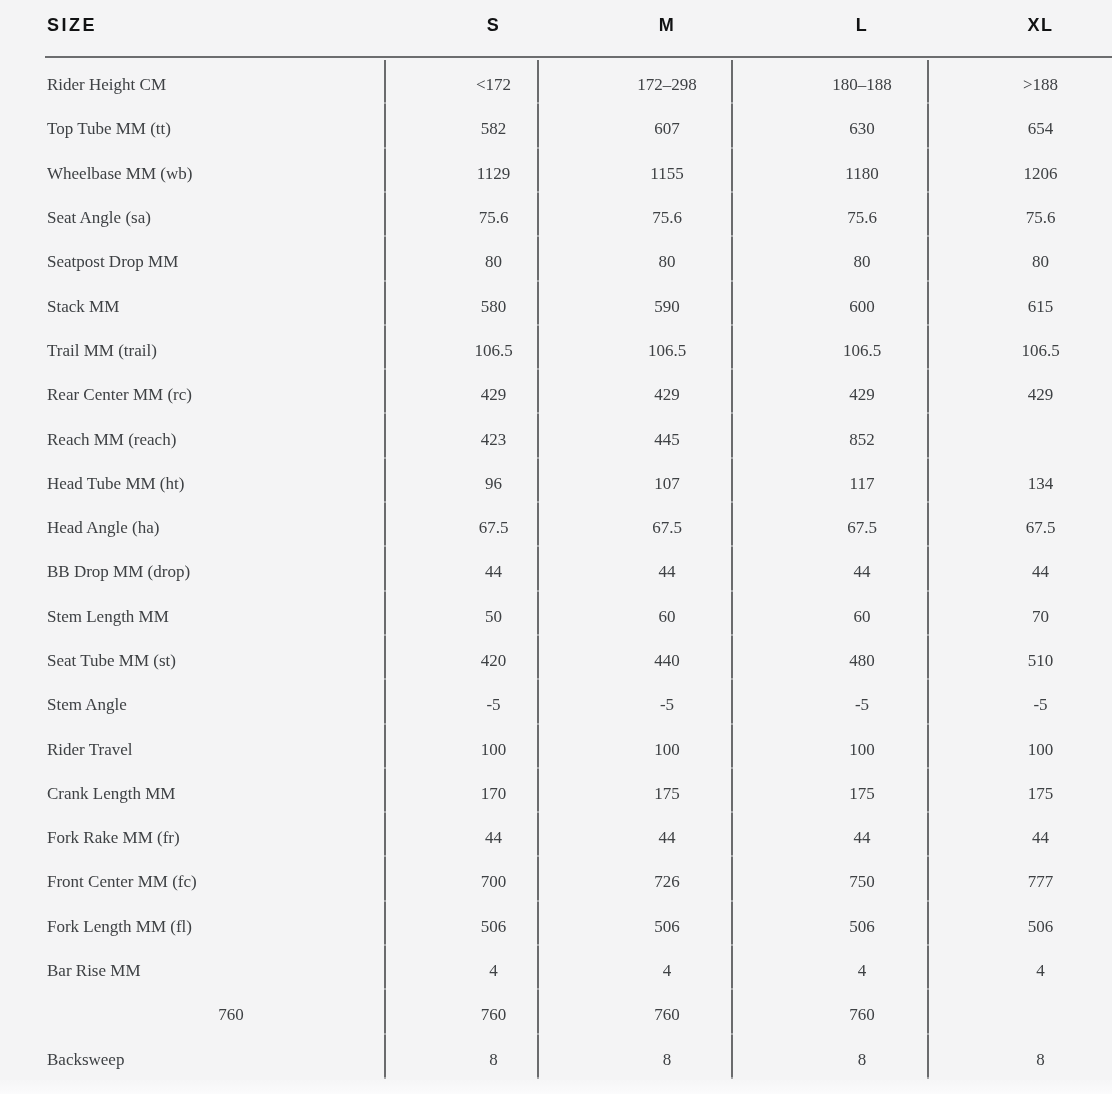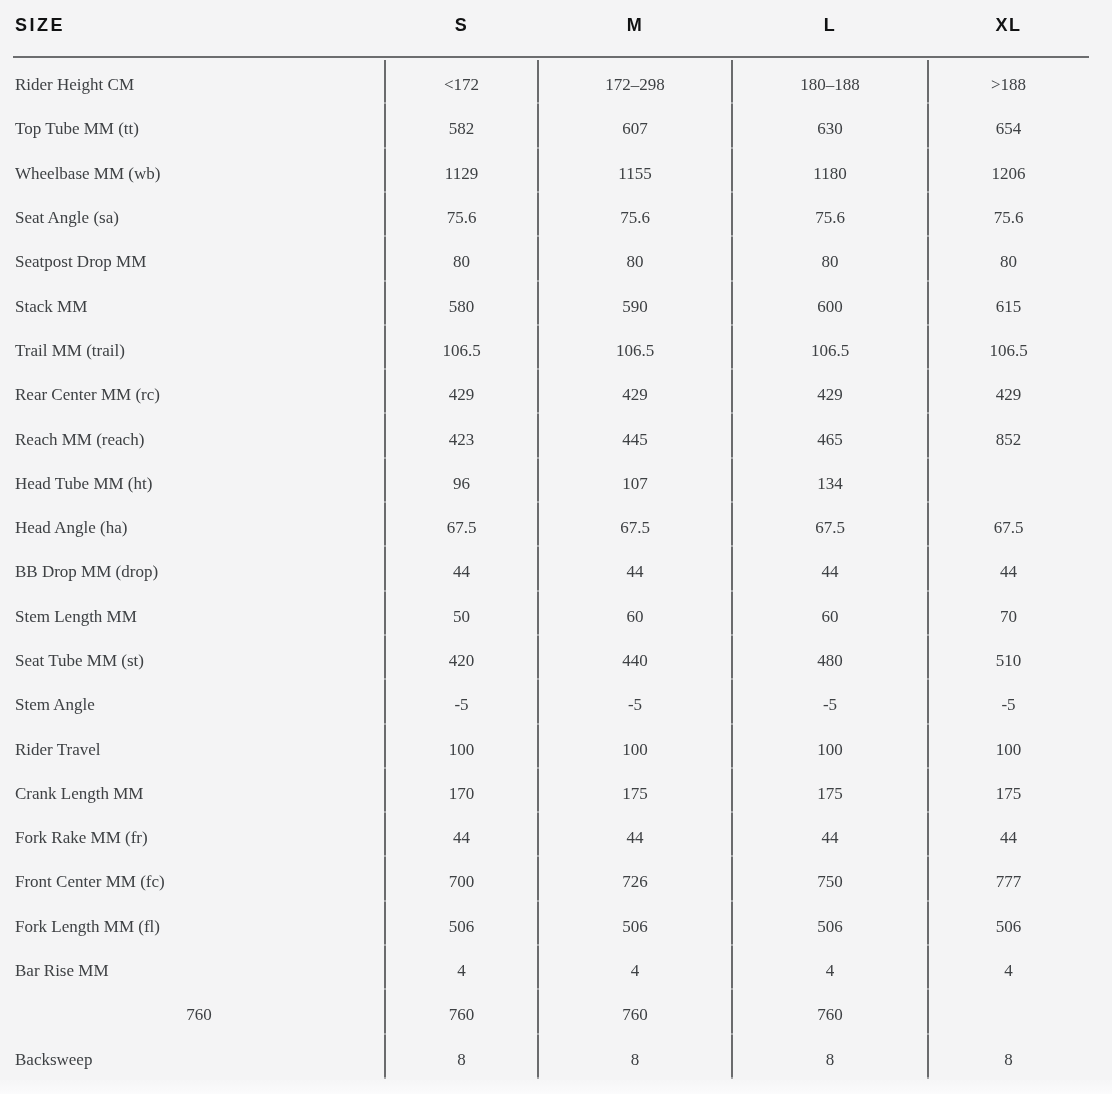--- a/index.html
+++ b/index.html
@@ -7,20 +7,21 @@
     width: 1112px;
     height: 1094px;
     background: #f4f4f5;
     font-family: "Liberation Sans", sans-serif;
     overflow: hidden;
   }
   .table-wrap {
     position: relative;
     width: 1112px;
     height: 1020px;
+    padding-left: 32px;
   }
   .grid-row {
     display: grid;
     grid-template-columns: 372px 153px 194px 196px 161px;
     margin-left: 13px;
     width: 1076px;
   }
   .thead {
     height: 58px;
     border-bottom: 2px solid #6c6d6f;
@@ -156,27 +157,27 @@
         <div class="cell label-cell">Rear Center MM (rc)</div>
         <div class="cell value-cell">429</div>
         <div class="cell value-cell">429</div>
         <div class="cell value-cell">429</div>
         <div class="cell value-cell">429</div>
       </div>
       <div class="grid-row trow">
         <div class="cell label-cell">Reach MM (reach)</div>
         <div class="cell value-cell">423</div>
         <div class="cell value-cell">445</div>
-        <div class="cell value-cell">465</div>
         <div class="cell value-cell">852</div>
       </div>
       <div class="grid-row trow">
         <div class="cell label-cell">Head Tube MM (ht)</div>
         <div class="cell value-cell">96</div>
         <div class="cell value-cell">107</div>
+        <div class="cell value-cell">117</div>
         <div class="cell value-cell">134</div>
       </div>
       <div class="grid-row trow">
         <div class="cell label-cell">Head Angle (ha)</div>
         <div class="cell value-cell">67.5</div>
         <div class="cell value-cell">67.5</div>
         <div class="cell value-cell">67.5</div>
         <div class="cell value-cell">67.5</div>
       </div>
       <div class="grid-row trow">

